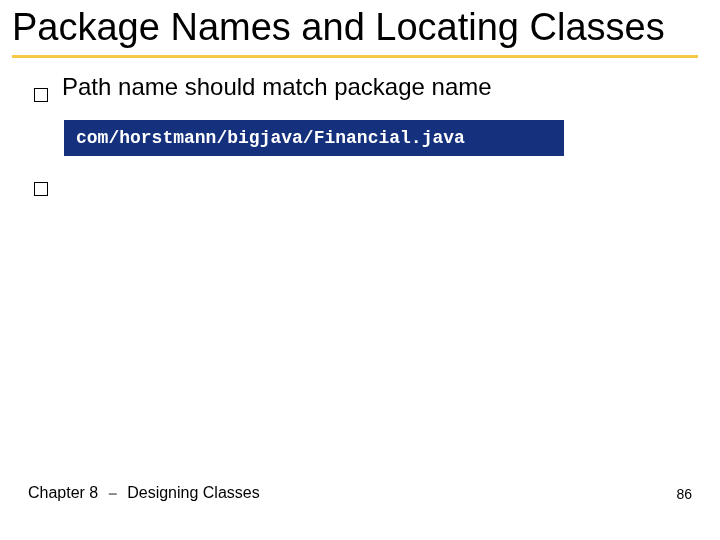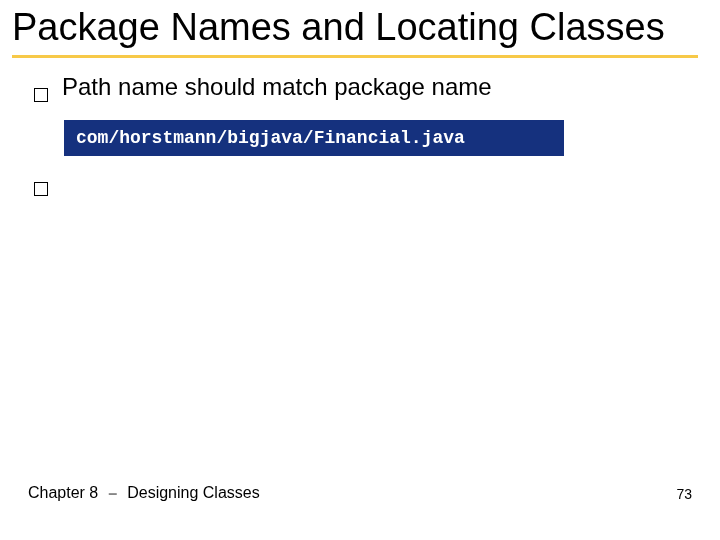--- a/index.html
+++ b/index.html
@@ -40,14 +40,14 @@
 
 
 
   </div>
 
   <div class="footer-left">
     <span>Chapter 8</span>
     <span class="mdash">⎯</span>
     <span>Designing Classes</span>
   </div>
-  <div class="footer-right">73</div>
+  <div class="footer-right">86</div>
 </div>
 
 </body></html>

